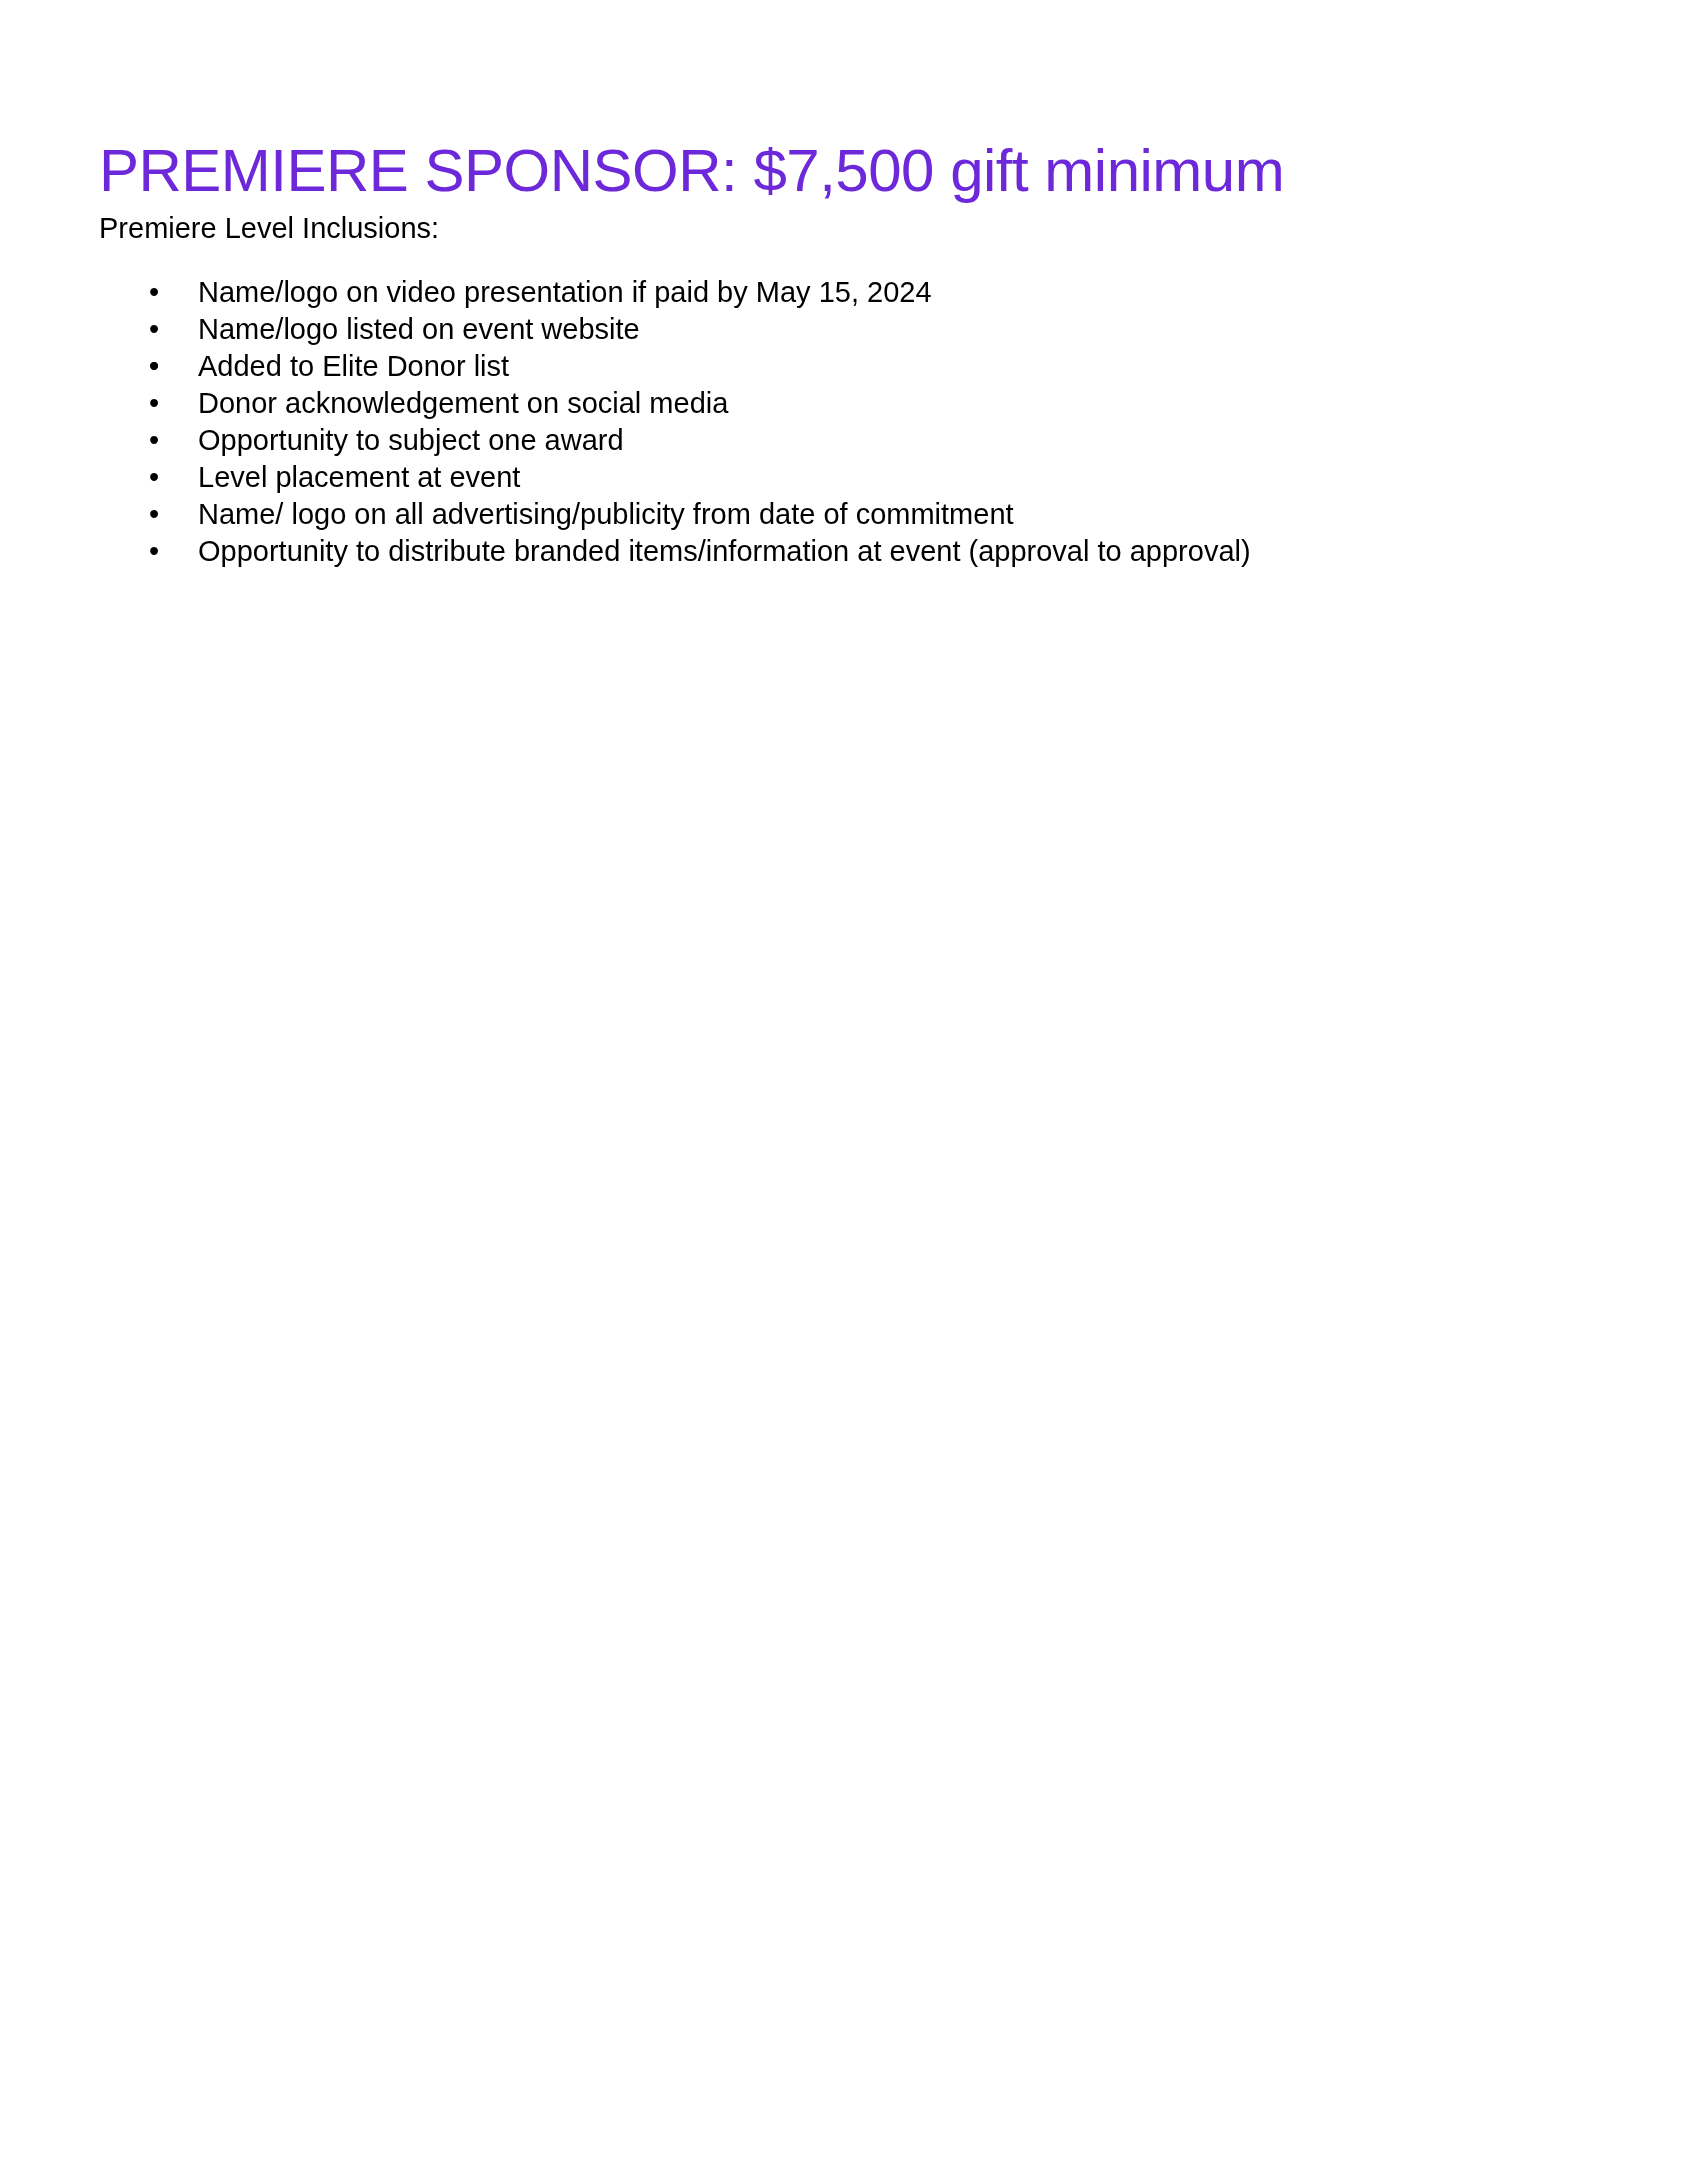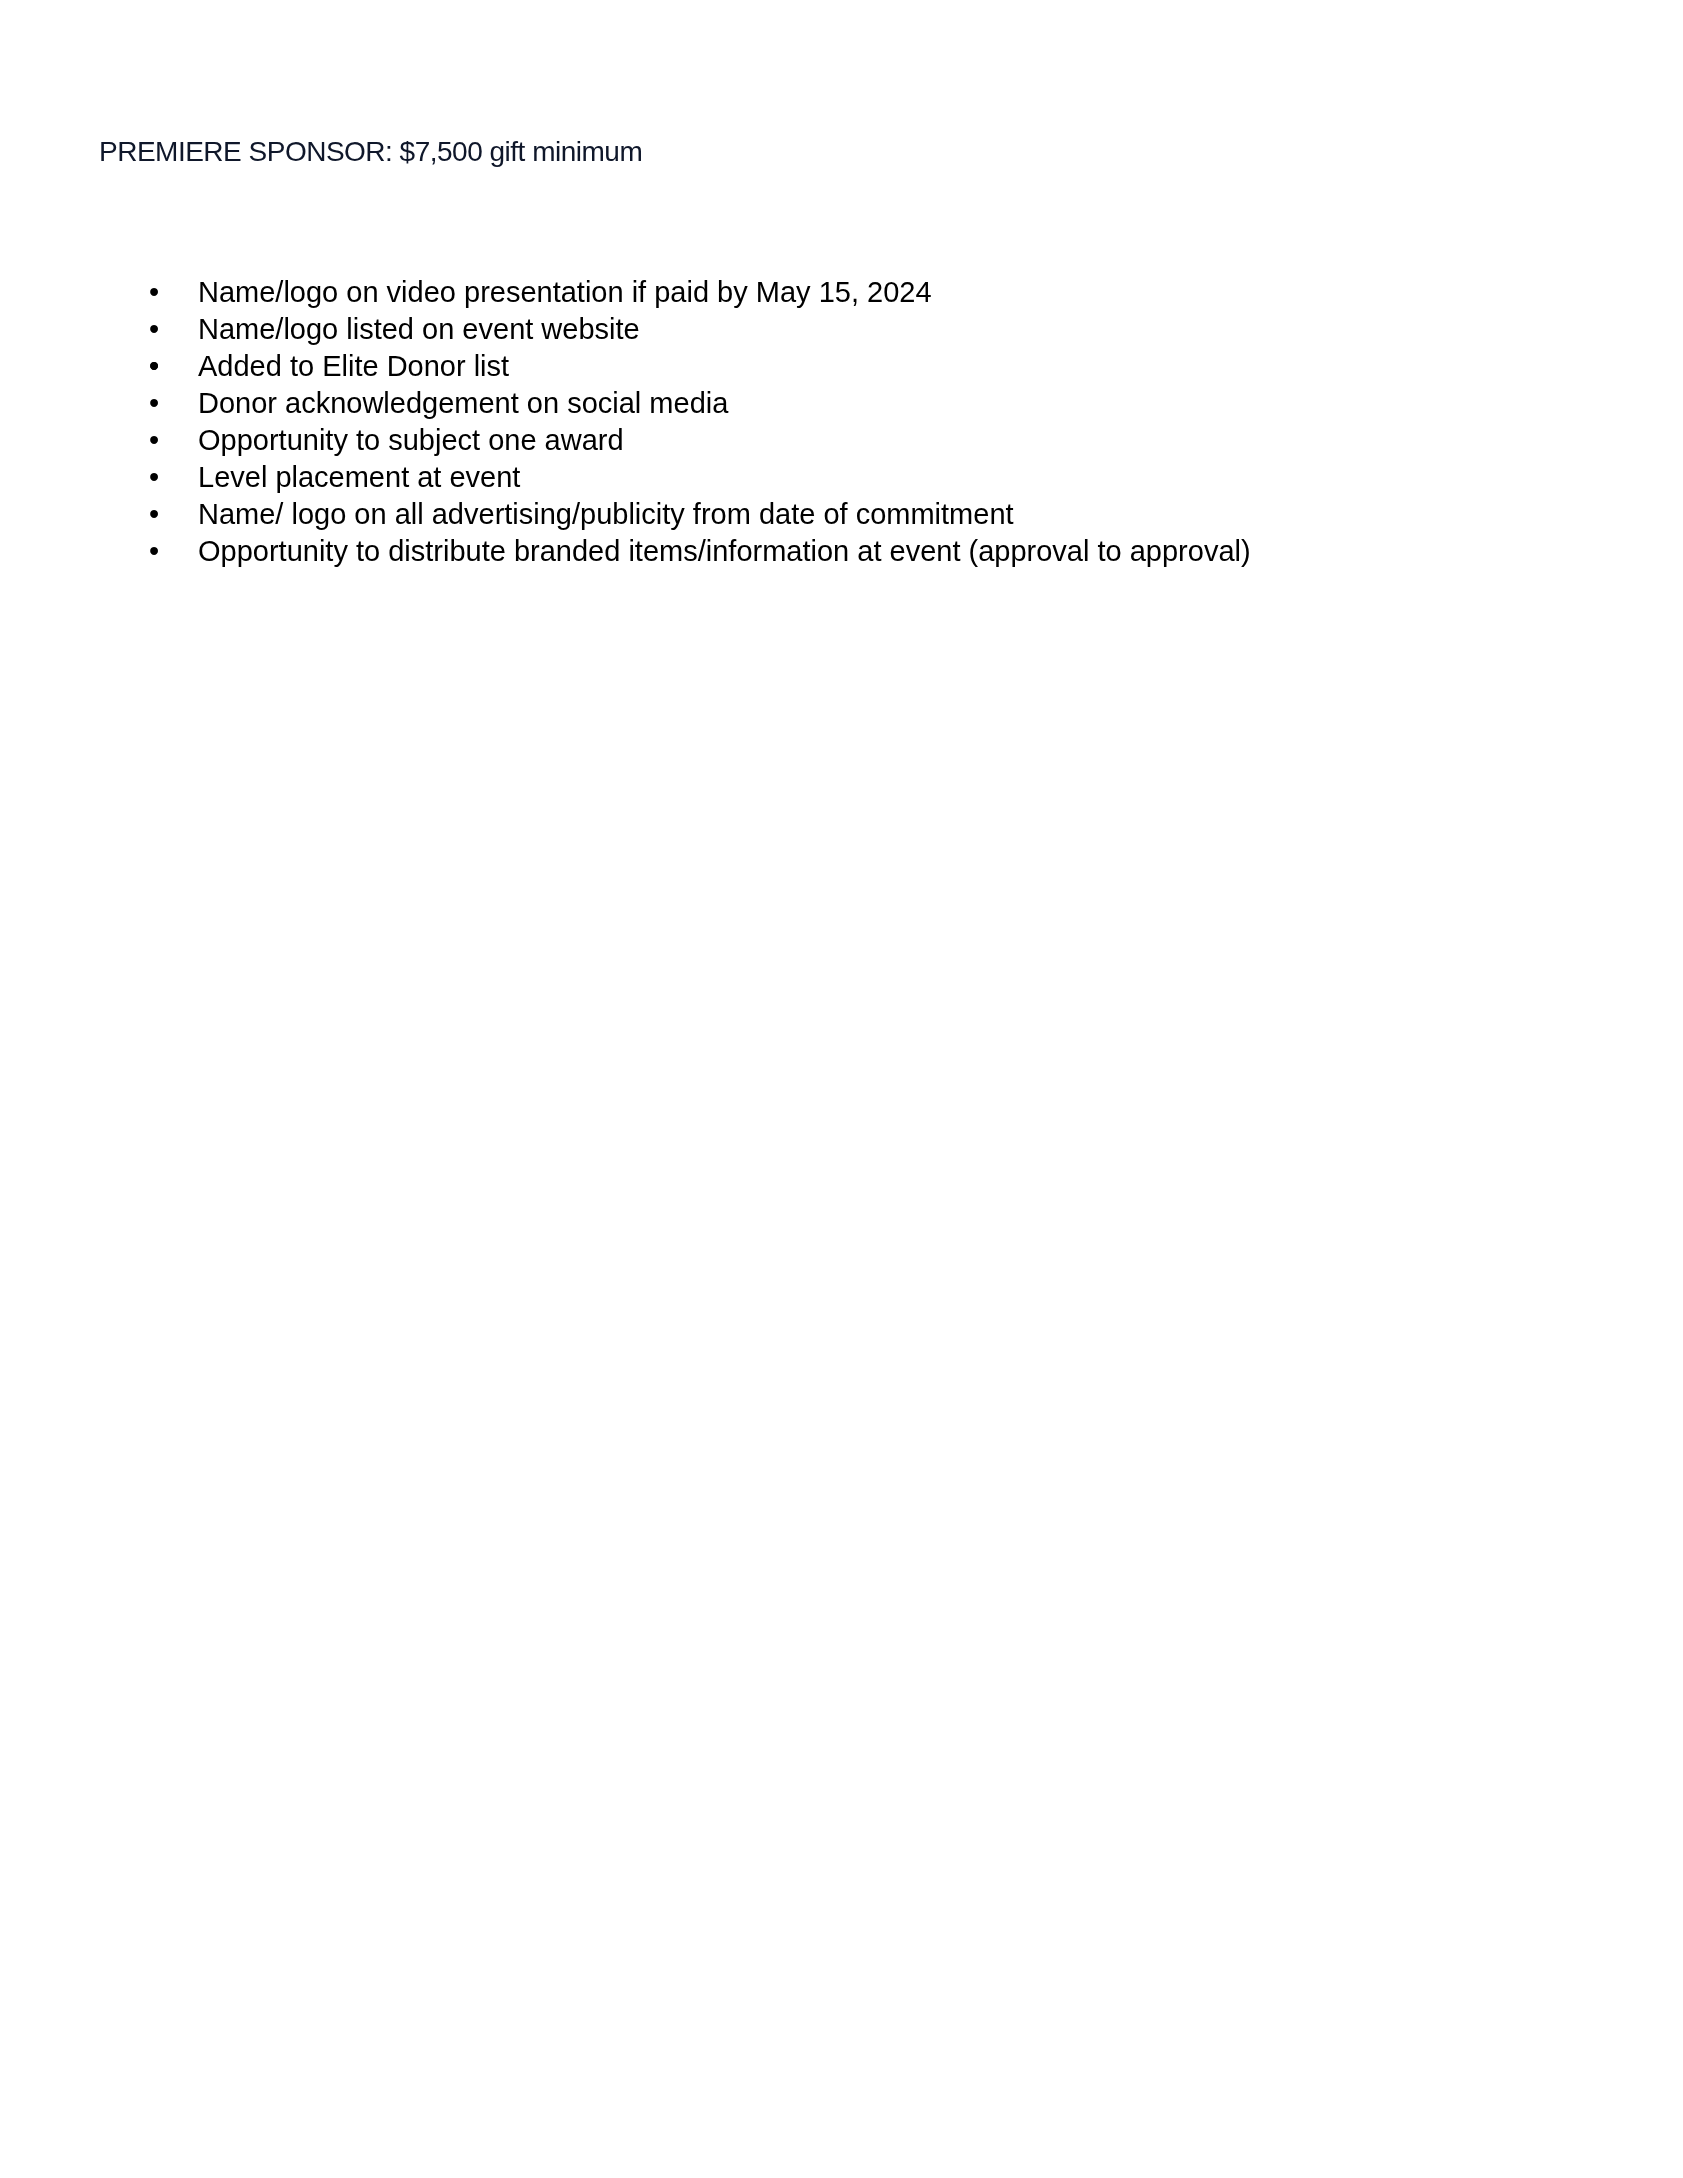--- a/index.html
+++ b/index.html
@@ -23,25 +23,25 @@
     width: 1683px;
     height: 2178px;
     background: #ffffff;
   }
 
   .doc-title {
     position: absolute;
     left: 99px;
     top: 135px;
     width: 1436px;
-    font-size: 28px;
+    font-size: 60px;
     font-weight: 400;
     letter-spacing: -0.5px;
     line-height: 1.2;
-    color: #0f172a;
+    color: #6d28d9;
     white-space: nowrap;
   }
 
   .doc-subtitle {
     position: absolute;
     left: 99px;
     top: 210px;
     width: 1436px;
     font-size: 29px;
     font-weight: 400;
@@ -77,20 +77,21 @@
     line-height: 37px;
   }
 </style>
 </head>
 <body>
 
 <div class="page">
 
   <h1 class="doc-title">PREMIERE SPONSOR: $7,500 gift minimum</h1>
 
+  <p class="doc-subtitle">Premiere Level Inclusions:</p>
 
   <ul class="bullet-list">
 
   <li>
         <span class="bullet-dot">•</span>
         <span>Name/logo on video presentation if paid by May 15, 2024</span>
       </li>
       <li>
         <span class="bullet-dot">•</span>
         <span>Name/logo listed on event website</span>

